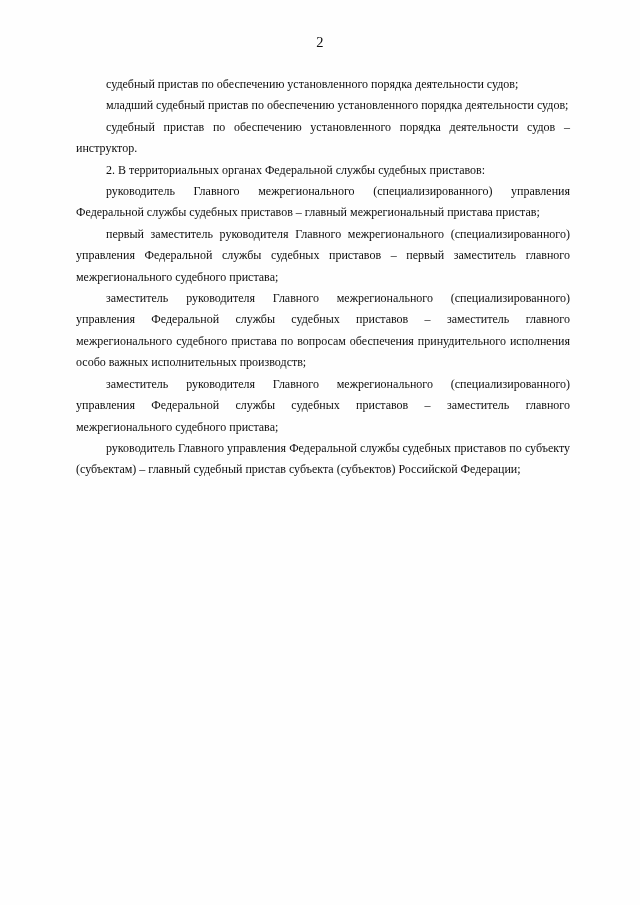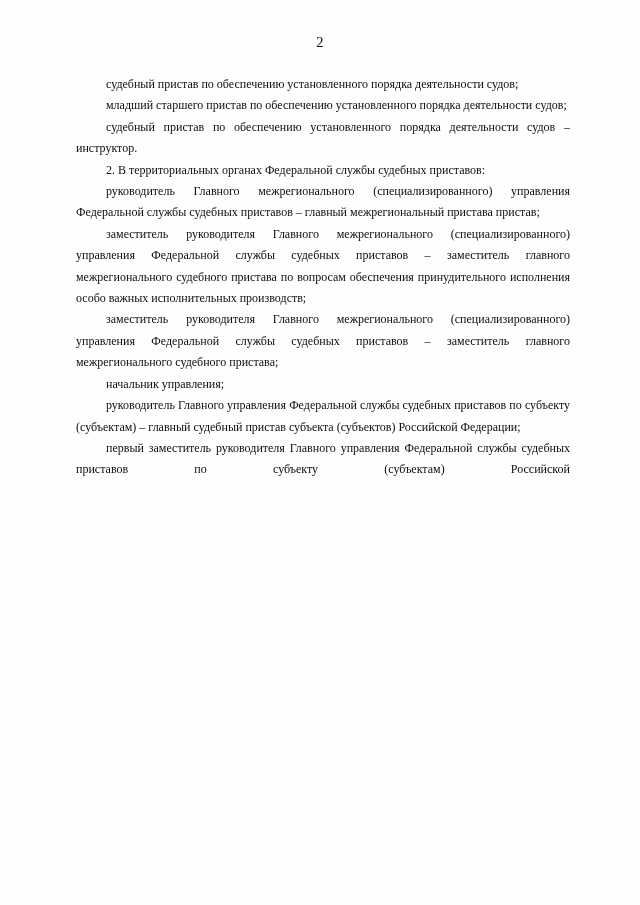--- a/index.html
+++ b/index.html
@@ -56,24 +56,23 @@
 </style>
 </head>
 <body>
 
 <div class="page">
 
   <div class="page-number">2</div>
 
   <div class="body-text">
     <p class="para">судебный пристав по обеспечению установленного порядка деятельности судов;</p>
-    <p class="para">младший старшего пристав по обеспечению установленного порядка деятельности судов;</p>
+    <p class="para">младший судебный пристав по обеспечению установленного порядка деятельности судов;</p>
     <p class="para">судебный пристав по обеспечению установленного порядка деятельности судов – инструктор.</p>
     <p class="para">2. В территориальных органах Федеральной службы судебных приставов:</p>
     <p class="para">руководитель Главного межрегионального (специализированного) управления Федеральной службы судебных приставов – главный межрегиональный пристава пристав;</p>
+    <p class="para">первый заместитель руководителя Главного межрегионального (специализированного) управления Федеральной службы судебных приставов – первый заместитель главного межрегионального судебного пристава;</p>
     <p class="para">заместитель руководителя Главного межрегионального (специализированного) управления Федеральной службы судебных приставов – заместитель главного межрегионального судебного пристава по вопросам обеспечения принудительного исполнения особо важных исполнительных производств;</p>
     <p class="para">заместитель руководителя Главного межрегионального (специализированного) управления Федеральной службы судебных приставов – заместитель главного межрегионального судебного пристава;</p>
-    <p class="para">начальник управления;</p>
     <p class="para">руководитель Главного управления Федеральной службы судебных приставов по субъекту (субъектам) – главный судебный пристав субъекта (субъектов) Российской Федерации;</p>
-    <p class="para cut">первый заместитель руководителя Главного управления Федеральной службы судебных приставов по субъекту (субъектам) Российской</p>
   </div>
 
 </div>
 
 </body></html>

